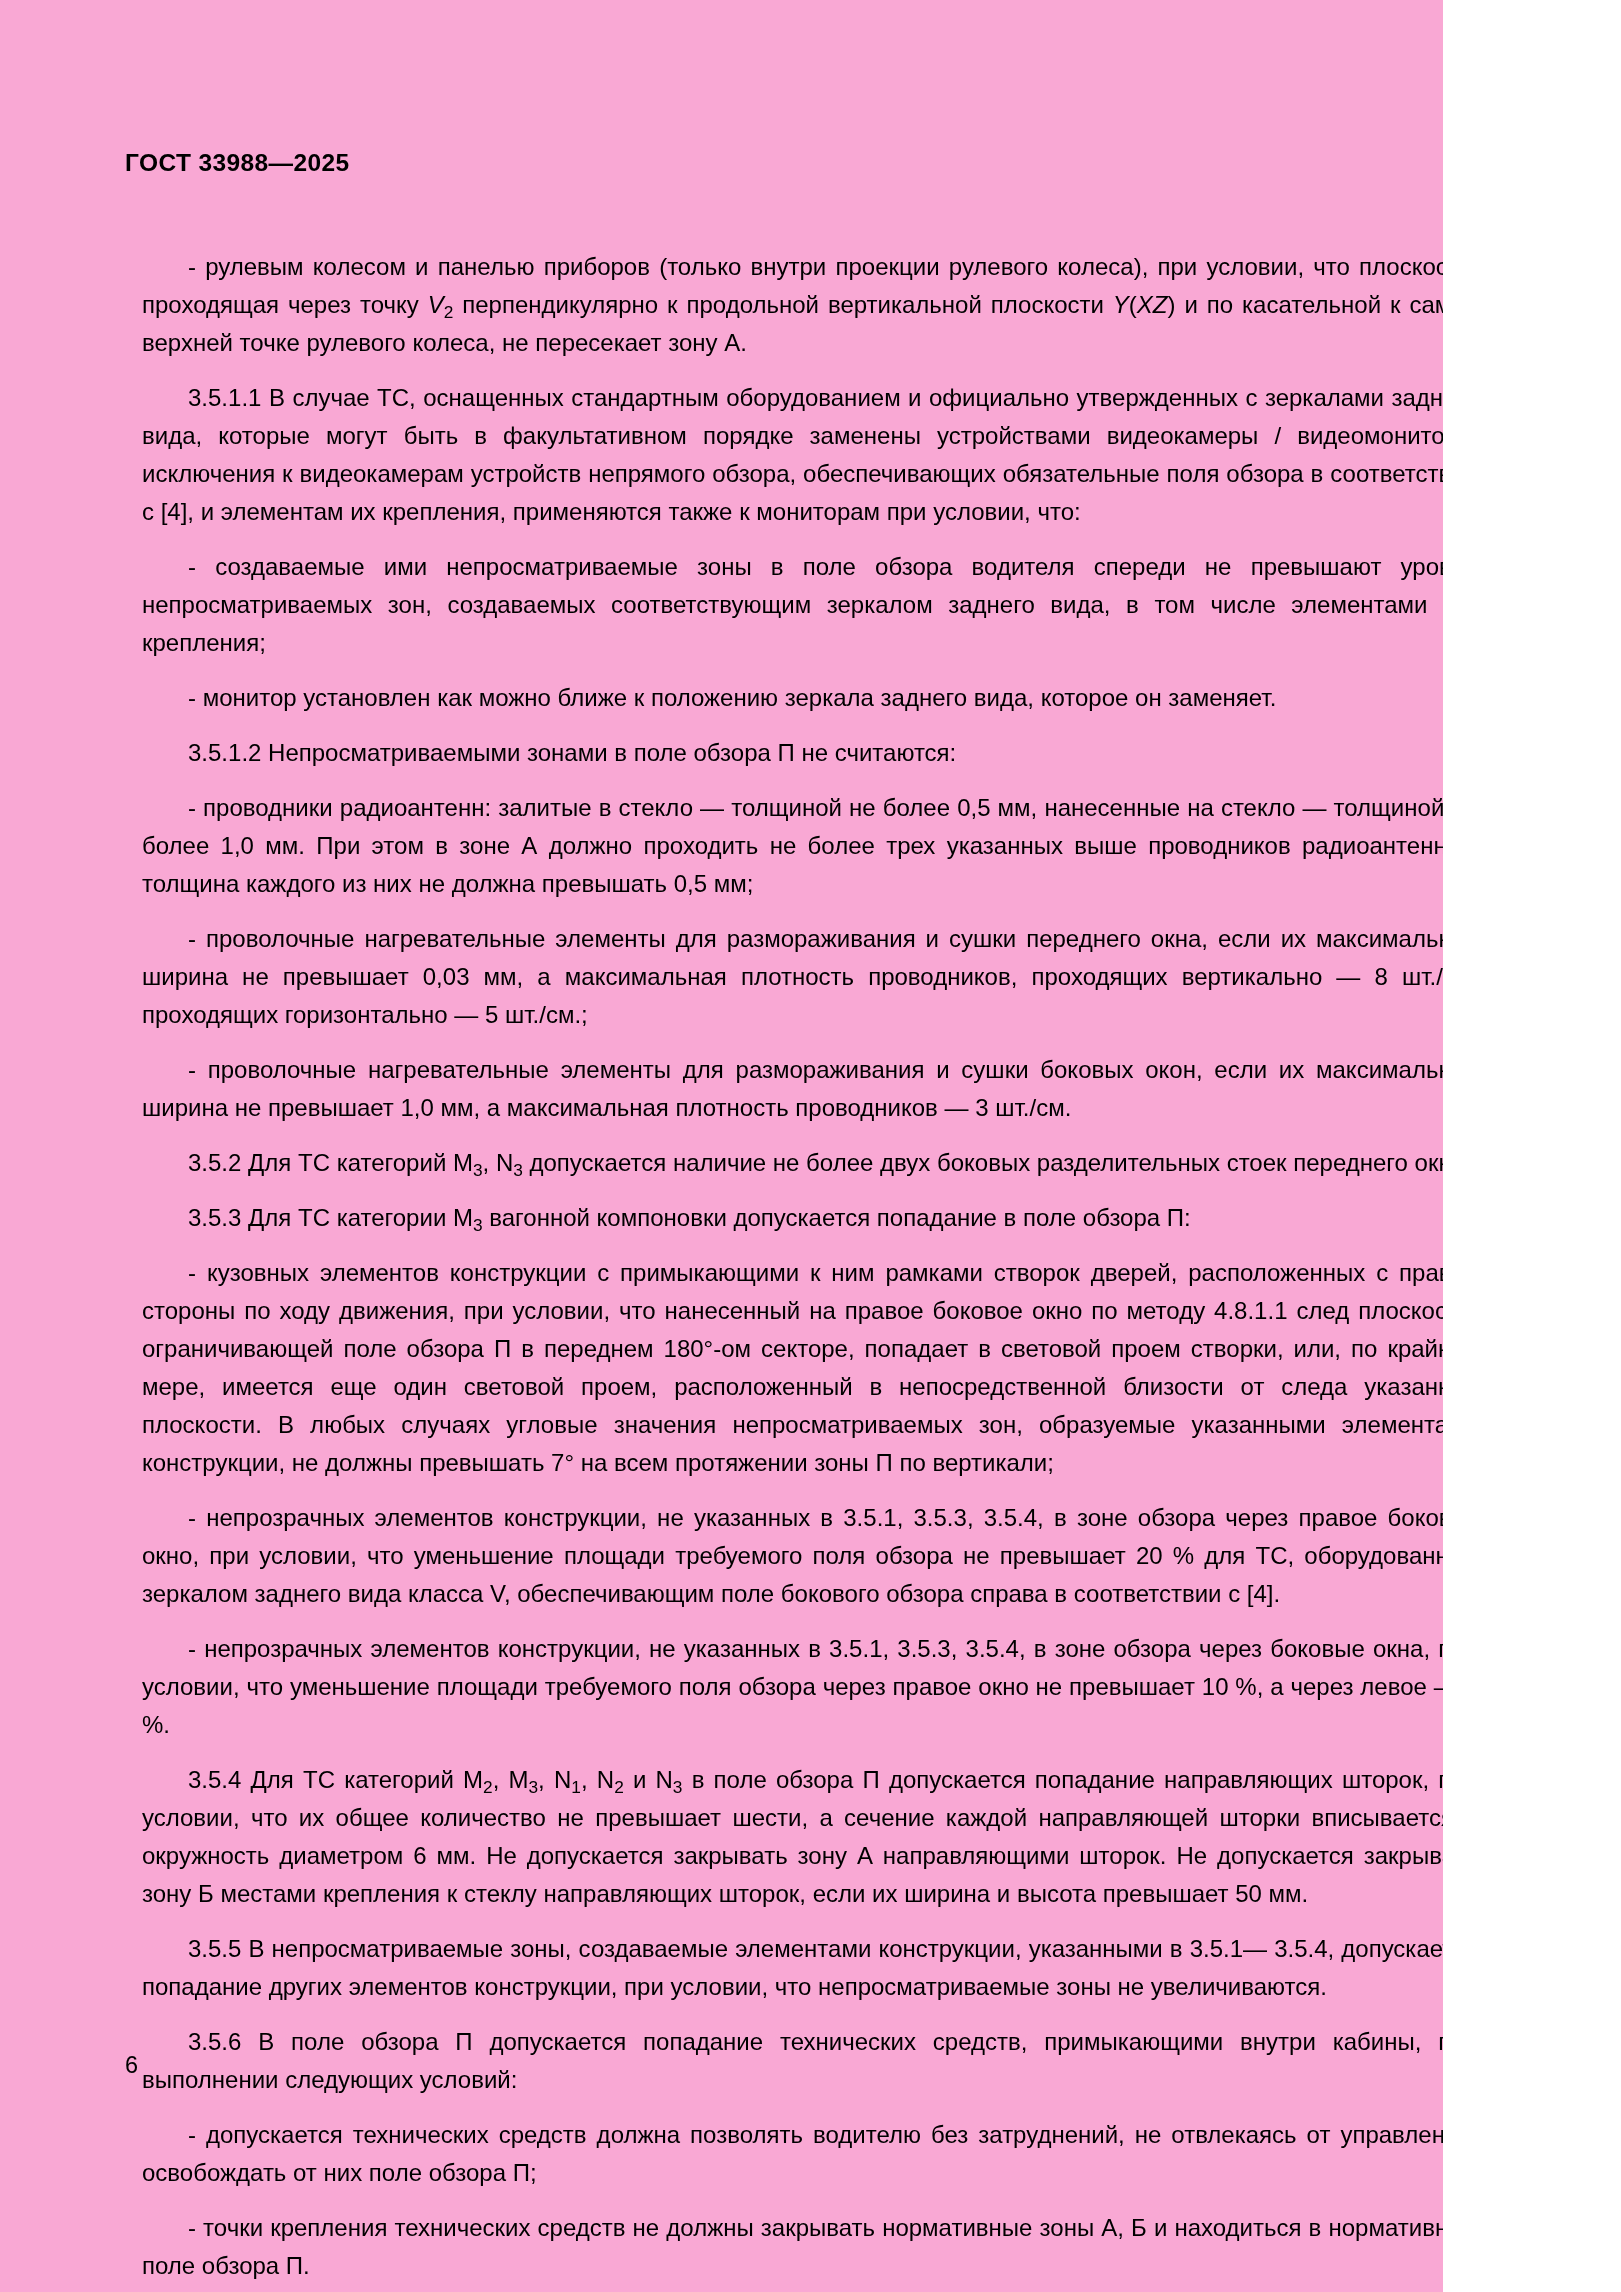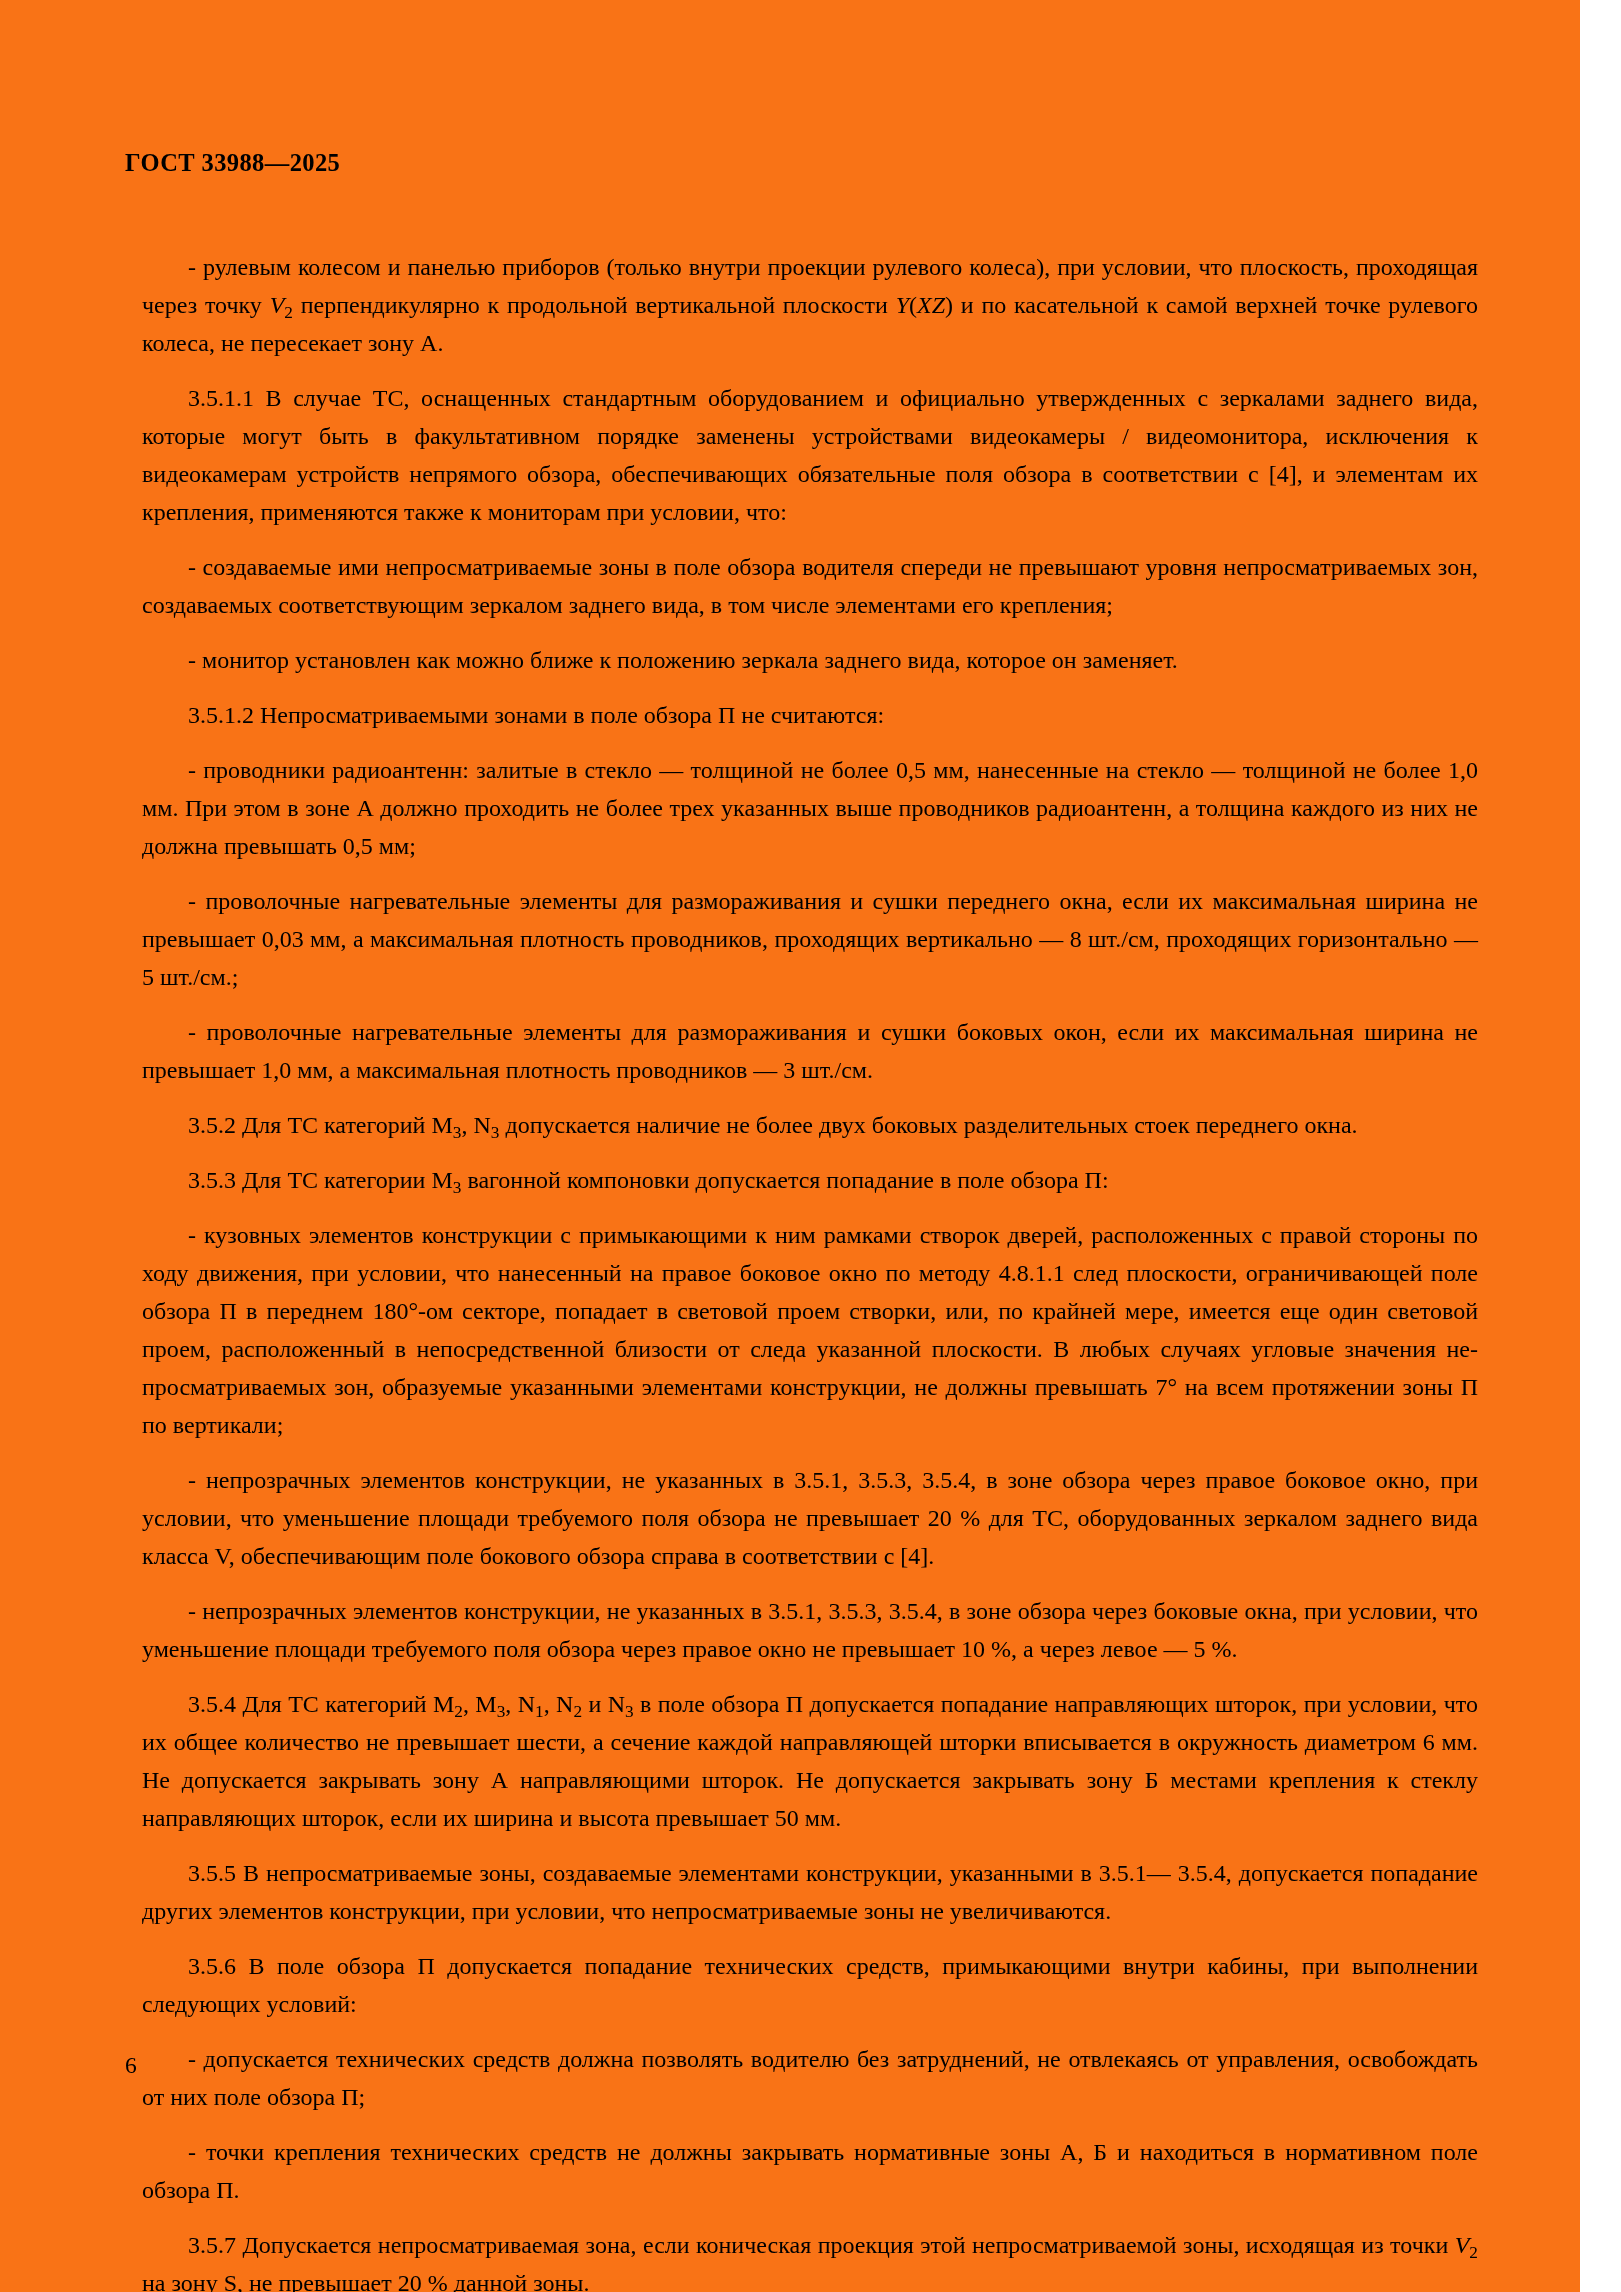--- a/index.html
+++ b/index.html
@@ -6,26 +6,25 @@
     margin: 0;
     padding: 0;
     background: #ffffff;
   }
   body {
     font-family: "Liberation Sans", sans-serif;
     color: #000000;
   }
   .page {
     position: relative;
-    width: 1580px;
+    width: 1443px;
     height: 2293px;
-    background: #f97316;
+    background: #f9a8d4;
     overflow: hidden;
     box-sizing: border-box;
-    font-family: Liberation Serif, serif;
   }
   .header {
     position: absolute;
     left: 125px;
     top: 149px;
     font-size: 24.5px;
     font-weight: bold;
     letter-spacing: 0.4px;
     white-space: nowrap;
   }

